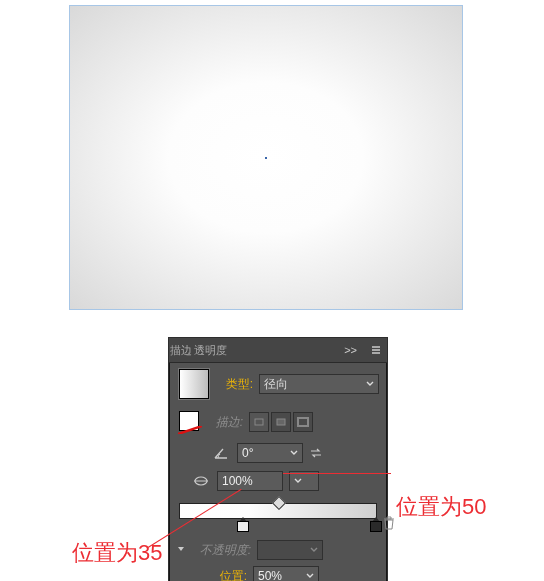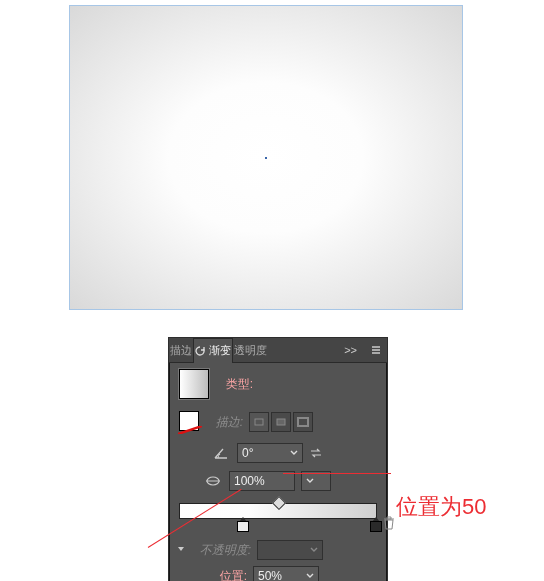--- a/index.html
+++ b/index.html
@@ -89,21 +89,21 @@
   }
   .swatch-sm-redline {
     position:absolute; left:-1px; top:15px; width:24px; height:8px;
     pointer-events:none;
   }
   .swatch-sm-redline::after {
     content:''; position:absolute; left:0; bottom:0;
     width: 24px; height:2px; background:#d22; transform: skewX(-45deg);
   }
 
-  .label { width: 34px; text-align:right; color:#fca5a5; }
+  .label { width: 34px; text-align:right; color:#eab308; }
   .label.dim { color:#8e8e8e;font-style:italic; }
 
   .select {
     flex:1; max-width: 116px;
     height: 18px; background:#5b5b5b;
     border:1px solid #303030; display:flex; align-items:center;
     padding: 0 4px; justify-content:space-between;
     cursor:pointer;
   }
   .select.small { width: 48px; flex: none; min-width: 48px;}
@@ -192,46 +192,45 @@
 <div class="stage">
 
   <div class="canvas">
     <div class="center-dot"></div>
   </div>
 
   <div class="panel">
 
     <div class="panel-header">
       <div class="tab">描边</div>
-      <div class="tab active">
-        <span class="refresh">
-          <svg width="10" height="10" viewBox="0 0 10 10">
-              <path d="M5 1a4 4 0 1 0 3.5 2" fill="none" stroke="#ddd" stroke-width="1.3"></path>
-              <path d="M9 1v3H6" fill="none" stroke="#ddd" stroke-width="1.3"></path>
-            </svg>
-        </span>
-        <span>渐变</span>
-      </div>
       <div class="tab">透明度</div>
       <div class="spacer"></div>
       <div class="collapse">
         <span>&gt;&gt;</span>
       </div>
       <div class="menu">
         <span>
           <svg width="10" height="10" viewBox="0 0 10 10">
               <path d="M1 2h8M1 5h8M1 8h8" stroke="#ccc" stroke-width="1.4"></path>
             </svg>
         </span>
       </div>
     </div>
 
     <div class="row">
       <div class="swatch-lg"></div>
       <span class="label">类型:</span>
+      <div class="select">
+        <span>径向</span>
+        <span class="caret">
+          <svg width="8" height="8" viewBox="0 0 8 8">
+              <path d="M1 2l3 3 3-3" fill="none" stroke="#ddd" stroke-width="1.4"></path>
+            </svg>
+        </span>
+      </div>
     </div>
 
     <div class="row">
       <div class="swatch-sm-wrap">
         <div class="swatch-sm"></div>
         <svg class="swatch-sm-redline" width="24" height="8">
             <line x1="0" y1="8" x2="24" y2="0" stroke="#d11" stroke-width="2.5"></line>
           </svg>
       </div>
       <span class="label dim">描边:</span>
@@ -269,21 +268,21 @@
             </svg>
         </span>
       </div>
       <span class="revert-ico">
         <svg width="14" height="12" viewBox="0 0 14 12">
             <path d="M2 4h8l-2-2M12 8H4l2 2" stroke="#ccc" fill="none" stroke-width="1.2"></path>
           </svg>
       </span>
     </div>
 
-    <div class="row" style="padding-left:24px;margin-left:12px;">
+    <div class="row" style="padding-left:24px;">
       <span style="width:18px; text-align:center;">
         <svg width="16" height="14" viewBox="0 0 16 14">
             <ellipse cx="8" cy="7" rx="6" ry="4" fill="none" stroke="#ccc" stroke-width="1.2"></ellipse>
             <line x1="1" y1="7" x2="15" y2="7" stroke="#ccc" stroke-width="1"></line>
           </svg>
       </span>
       <div class="field" style="min-width:56px;">
         <span>100%</span>
       </div>
       <div class="select small" style="width:20px; min-width:20px; flex:none;">
@@ -337,14 +336,15 @@
         </div>
       </div>
     </div>
 
   </div>
 
   <div class="line-right" style="left:283px; top:473px; width:108px;"></div>
   <div class="anno" style="left:396px; top:492px;">位置为50</div>
 
   <div class="diag" style="left:148px; top:547px; width:110px; transform: rotate(-32deg);"></div>
+  <div class="anno" style="left:72px; top:538px;">位置为35</div>
 
 </div>
 
 </body></html>

